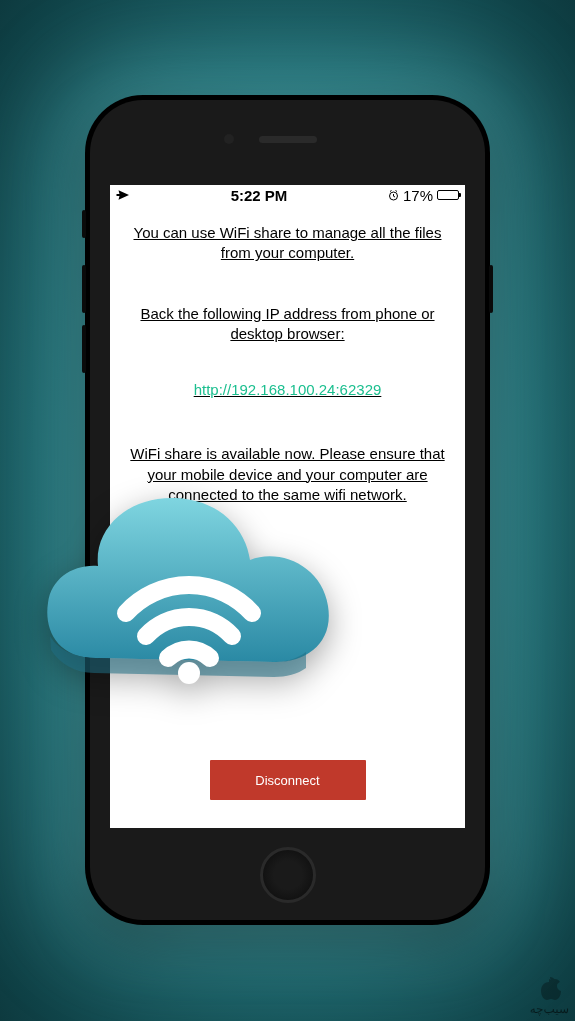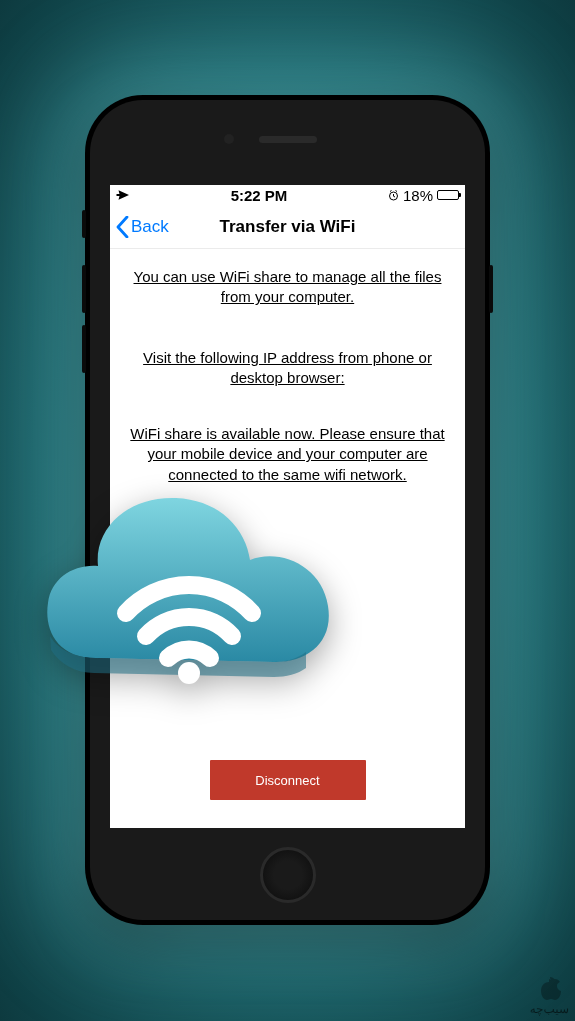--- a/index.html
+++ b/index.html
@@ -172,38 +172,30 @@
         </div>
         <div class="status-center">5:22 PM</div>
         <div class="status-right">
           <span class="alarm-icon">
             <svg width="11" height="11" viewBox="0 0 11 11">
                 <circle cx="5.5" cy="6" r="4" fill="none" stroke="#000" stroke-width="1"></circle>
                 <path d="M5.5 4 L5.5 6.2 L7 7" stroke="#000" stroke-width="1" fill="none"></path>
                 <path d="M2 1.5 L3.5 0.5 M9 1.5 L7.5 0.5" stroke="#000" stroke-width="1"></path>
               </svg>
           </span>
-          <span>18%</span>
+          <span>17%</span>
           <span class="battery"><span class="battery-fill" style="width: 65%;"></span></span>
         </div>
       </div>
 
-      <div class="nav-bar">
-        <div class="back-btn">
-          <svg viewBox="0 0 13 22">
-              <path d="M11 1 L2 11 L11 21" fill="none" stroke="#007aff" stroke-width="2.8" stroke-linecap="round" stroke-linejoin="round"></path>
-            </svg>
-          <span>Back</span>
-        </div>
-        <div class="nav-title">Transfer via WiFi</div>
-      </div>
 
       <div class="content">
         <p class="para">You can use WiFi share to manage all the files from your computer.</p>
-        <p class="para p2">Visit the following IP address from phone or desktop browser:</p>
+        <p class="para p2">Back the following IP address from phone or desktop browser:</p>
+        <span class="url">http://192.168.100.24:62329</span>
         <p class="para p3">WiFi share is available now. Please ensure that your mobile device and your computer are connected to the same wifi network.</p>
       </div>
 
       <button class="disconnect-btn">Disconnect</button>
 
     </div>
 
     <div class="home-btn"></div>
   </div>
 </div>

